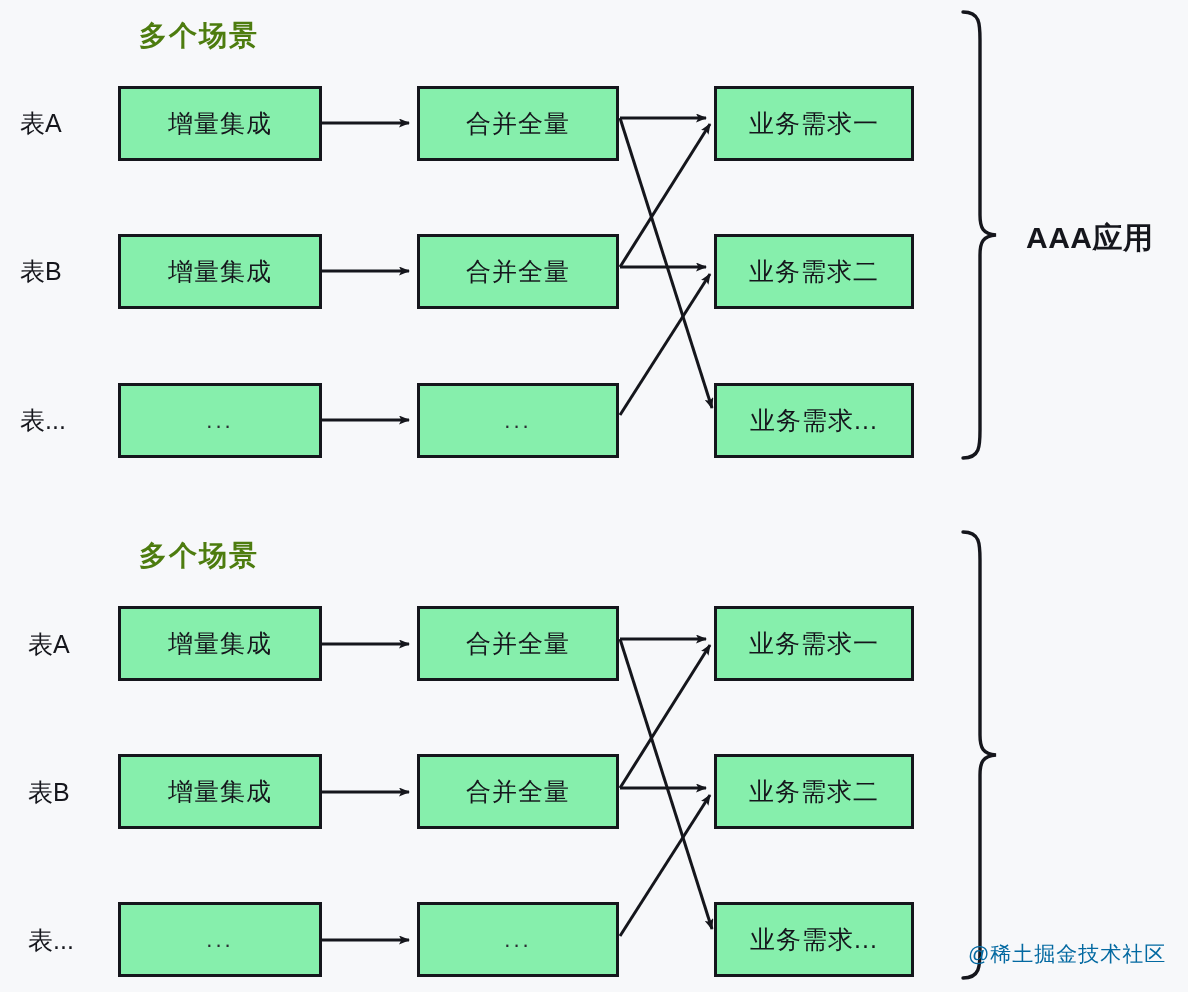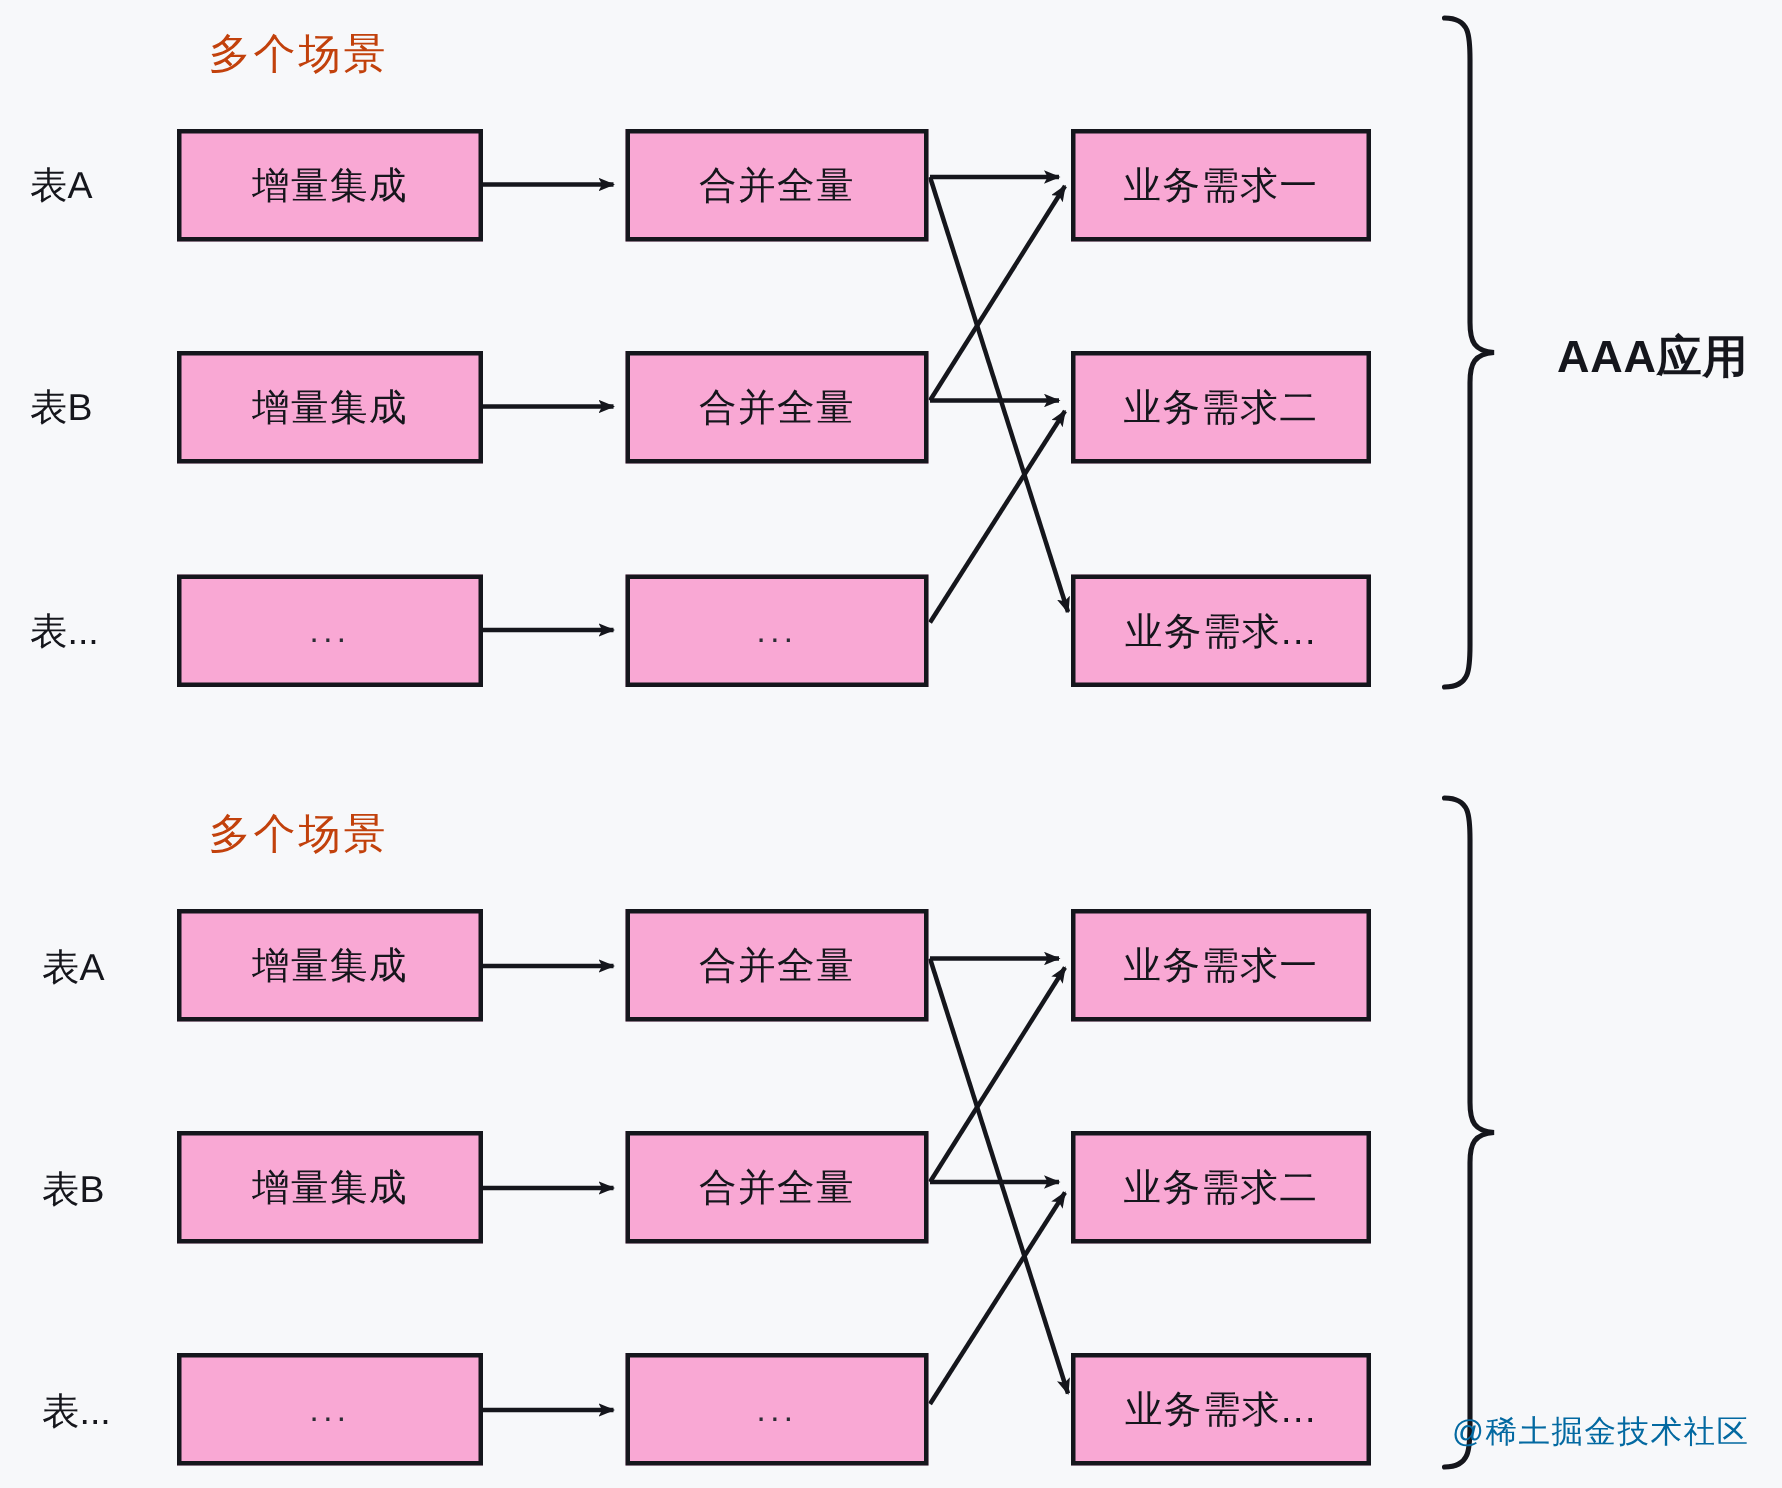--- a/index.html
+++ b/index.html
@@ -24,21 +24,21 @@
   svg.canvas {
     position: absolute;
     left: 0;
     top: 0;
     width: 1188px;
     height: 992px;
   }
   .node-box {
     position: absolute;
     box-sizing: border-box;
-    background: #f9a8d4;
+    background: #86efac;
     border: 3px solid #15161c;
     display: flex;
     align-items: center;
     justify-content: center;
     font-size: 25px;
     letter-spacing: 1px;
     color: #15161c;
     font-weight: 500;
   }
   .node-box.ellipsis-box {
@@ -50,22 +50,22 @@
     position: absolute;
     font-size: 25px;
     color: #15161c;
     font-weight: 500;
     white-space: nowrap;
     text-align: right;
   }
   .section-title {
     position: absolute;
     font-size: 28px;
-    color: #c2410c;
-    font-weight: 400;
+    color: #4d7c0f;
+    font-weight: 700;
     letter-spacing: 2px;
     white-space: nowrap;
   }
   .group-label {
     position: absolute;
     font-size: 30px;
     font-weight: bold;
     color: #15161c;
     letter-spacing: 0.5px;
     white-space: nowrap;
@@ -166,21 +166,21 @@
   <div class="node-box ellipsis-box" style="left:118px; top:383px; width:204px; height:75px;">...</div>
 
   <div class="node-box" style="left:417px; top:86px; width:202px; height:75px;">合并全量</div>
   <div class="node-box" style="left:417px; top:234px; width:202px; height:75px;">合并全量</div>
   <div class="node-box ellipsis-box" style="left:417px; top:383px; width:202px; height:75px;">...</div>
 
   <div class="node-box" style="left:714px; top:86px; width:200px; height:75px;">业务需求一</div>
   <div class="node-box" style="left:714px; top:234px; width:200px; height:75px;">业务需求二</div>
   <div class="node-box" style="left:714px; top:383px; width:200px; height:75px;">业务需求...</div>
 
-  <div class="group-label" style="left:1026px; top:218px;margin-left:12px;">AAA应用</div>
+  <div class="group-label" style="left:1026px; top:218px;">AAA应用</div>
 
   <div class="section-title" style="left:139px; top:537px;">多个场景</div>
 
   <div class="row-label" style="left:28px; top:628px;">表A</div>
   <div class="row-label" style="left:28px; top:776px;">表B</div>
   <div class="row-label" style="left:28px; top:924px;">表...</div>
 
   <div class="node-box" style="left:118px; top:606px; width:204px; height:75px;">增量集成</div>
   <div class="node-box" style="left:118px; top:754px; width:204px; height:75px;">增量集成</div>
   <div class="node-box ellipsis-box" style="left:118px; top:902px; width:204px; height:75px;">...</div>

